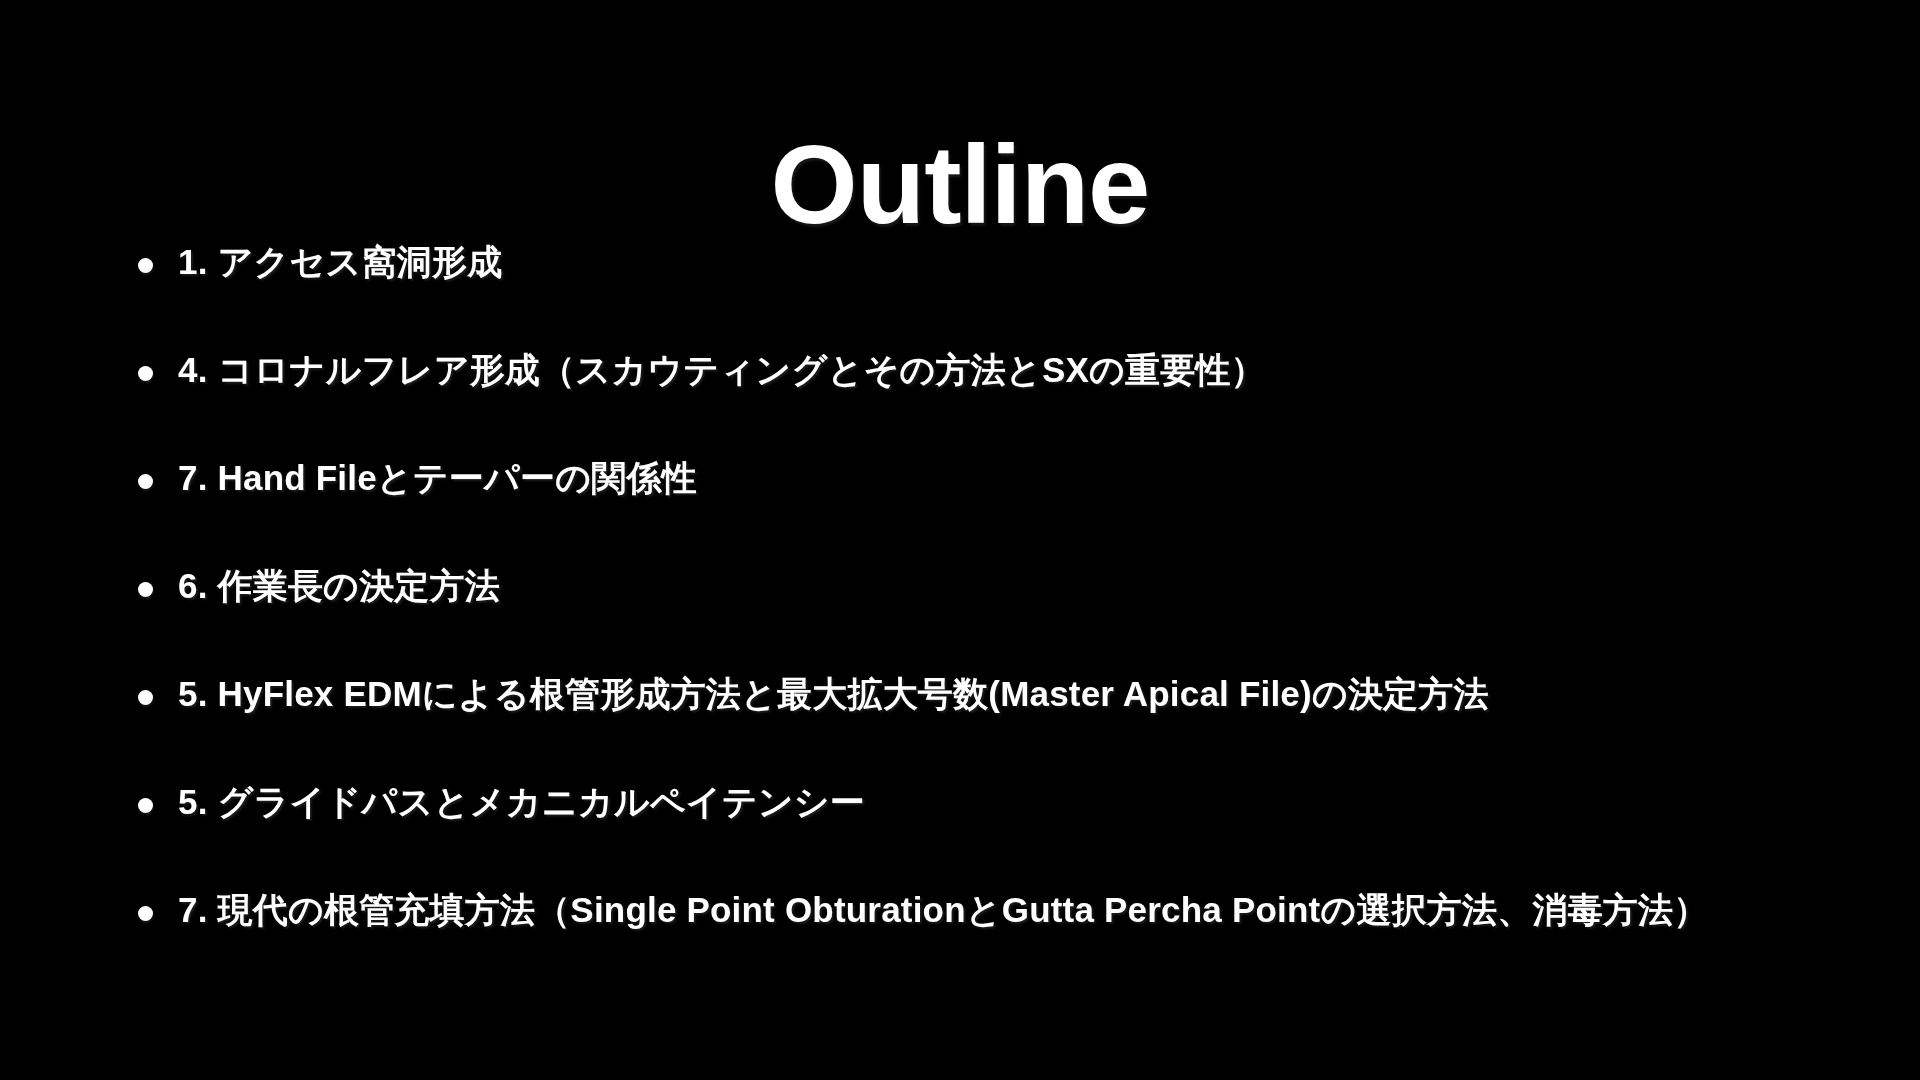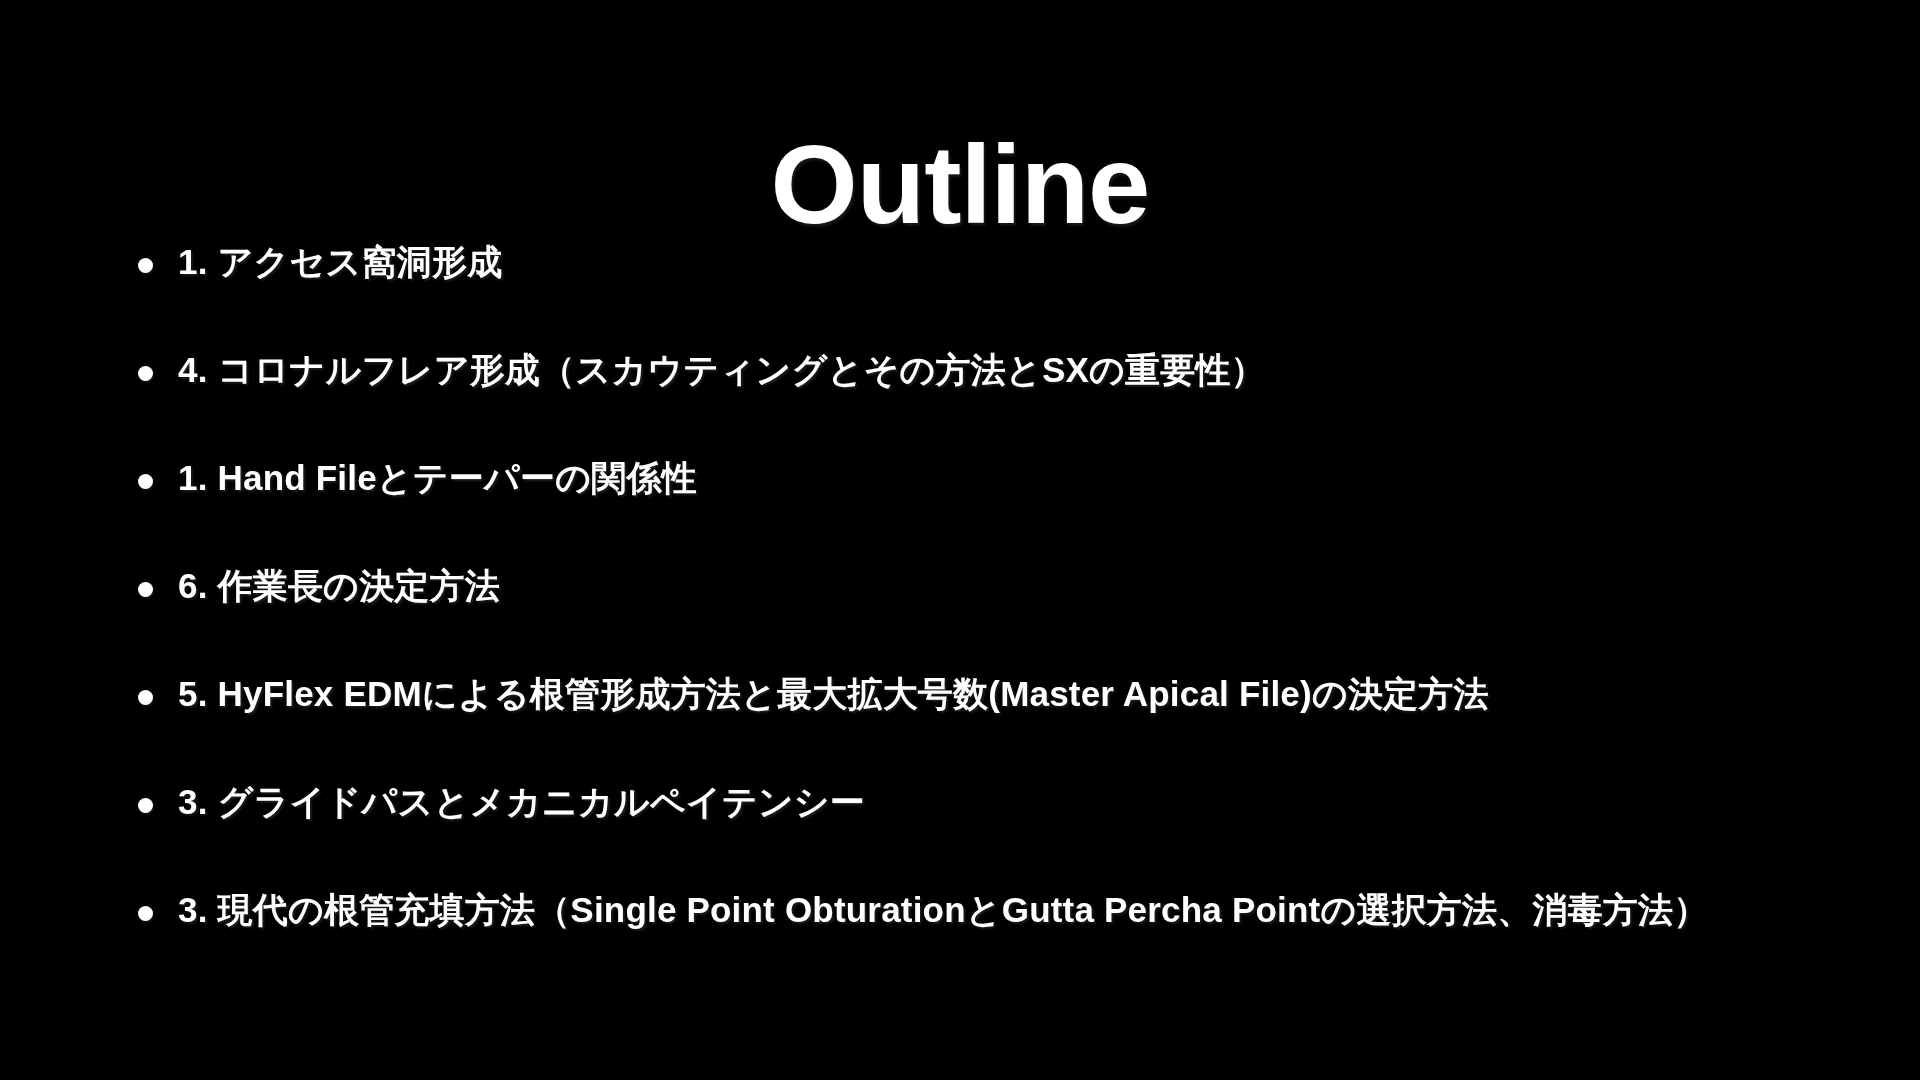--- a/index.html
+++ b/index.html
@@ -96,37 +96,37 @@
       <span class="outline-text">1. アクセス窩洞形成</span>
     </li>
 
     <li class="outline-item">
       <span class="bullet-dot"></span>
       <span class="outline-text">4. コロナルフレア形成（スカウティングとその方法とSXの重要性）</span>
     </li>
 
     <li class="outline-item">
       <span class="bullet-dot"></span>
-      <span class="outline-text">1. Hand Fileとテーパーの関係性</span>
+      <span class="outline-text">7. Hand Fileとテーパーの関係性</span>
     </li>
 
     <li class="outline-item">
       <span class="bullet-dot"></span>
       <span class="outline-text">6. 作業長の決定方法</span>
     </li>
 
     <li class="outline-item">
       <span class="bullet-dot"></span>
       <span class="outline-text">5. HyFlex EDMによる根管形成方法と最大拡大号数(Master Apical File)の決定方法</span>
     </li>
 
     <li class="outline-item">
       <span class="bullet-dot"></span>
-      <span class="outline-text">3. グライドパスとメカニカルペイテンシー</span>
+      <span class="outline-text">5. グライドパスとメカニカルペイテンシー</span>
     </li>
 
     <li class="outline-item">
       <span class="bullet-dot"></span>
-      <span class="outline-text">3. 現代の根管充填方法（Single Point ObturationとGutta Percha Pointの選択方法、消毒方法）</span>
+      <span class="outline-text">7. 現代の根管充填方法（Single Point ObturationとGutta Percha Pointの選択方法、消毒方法）</span>
     </li>
 
   </ul>
 </div>
 
 </body></html>

